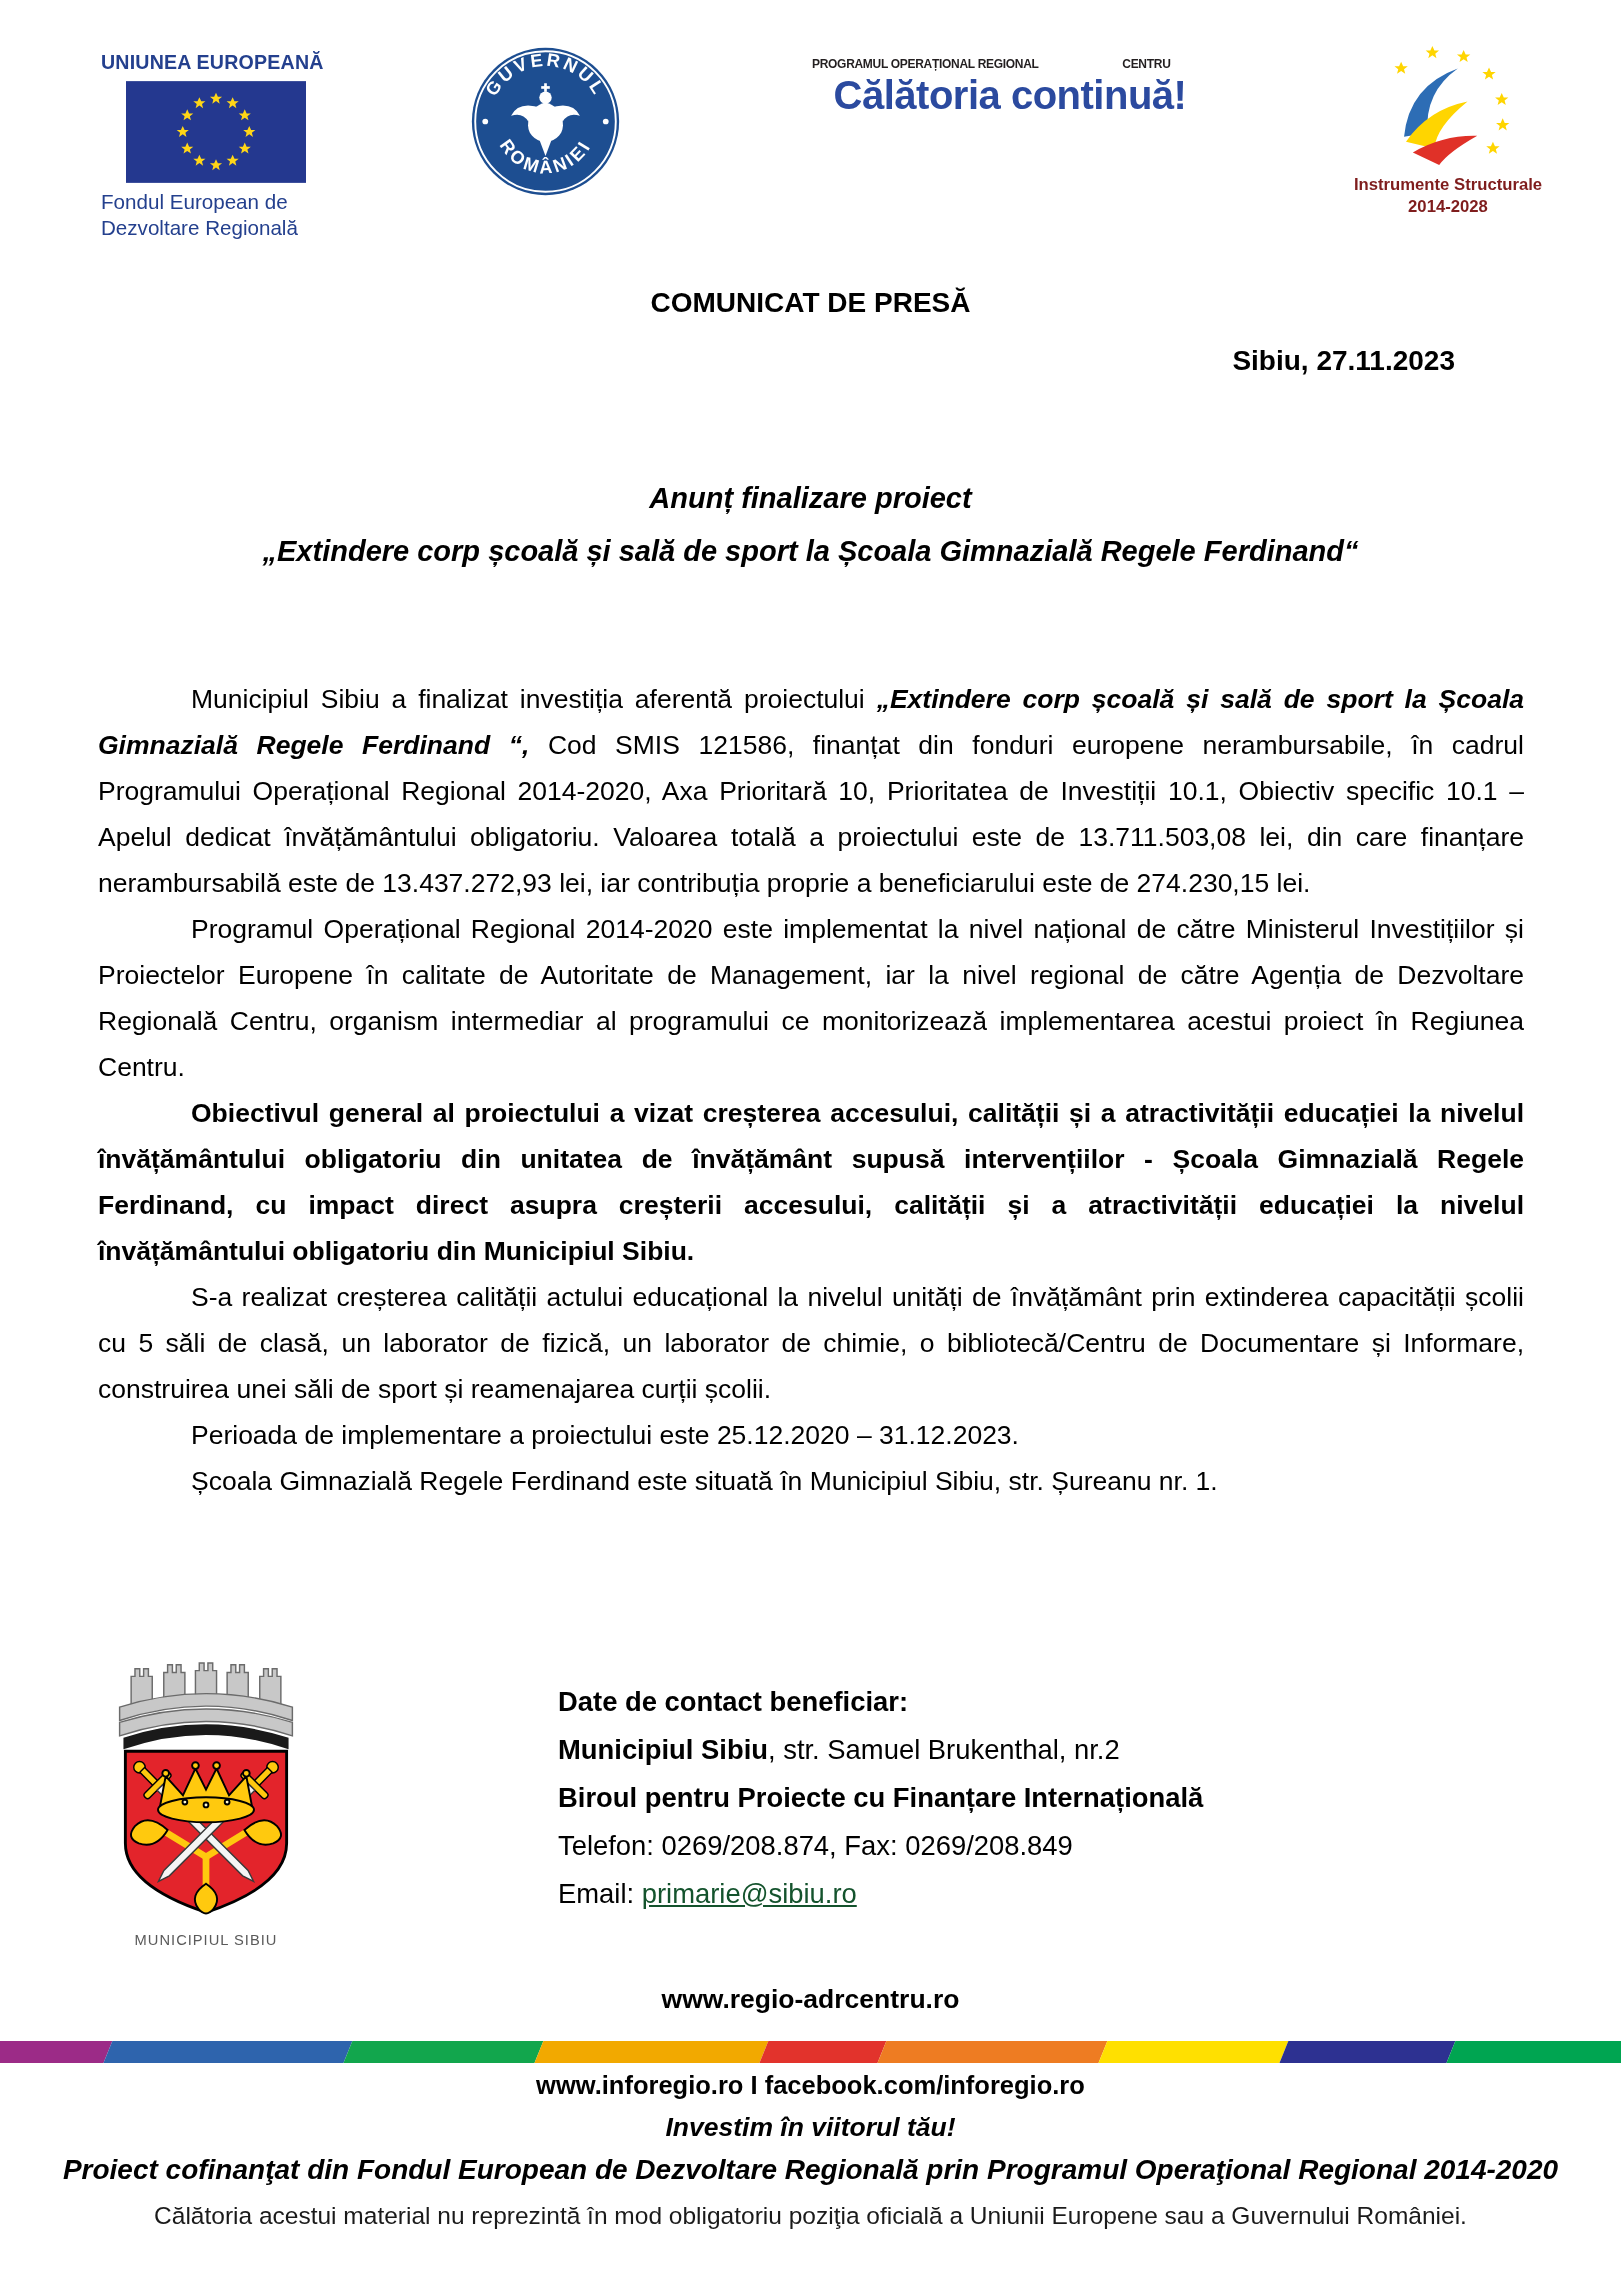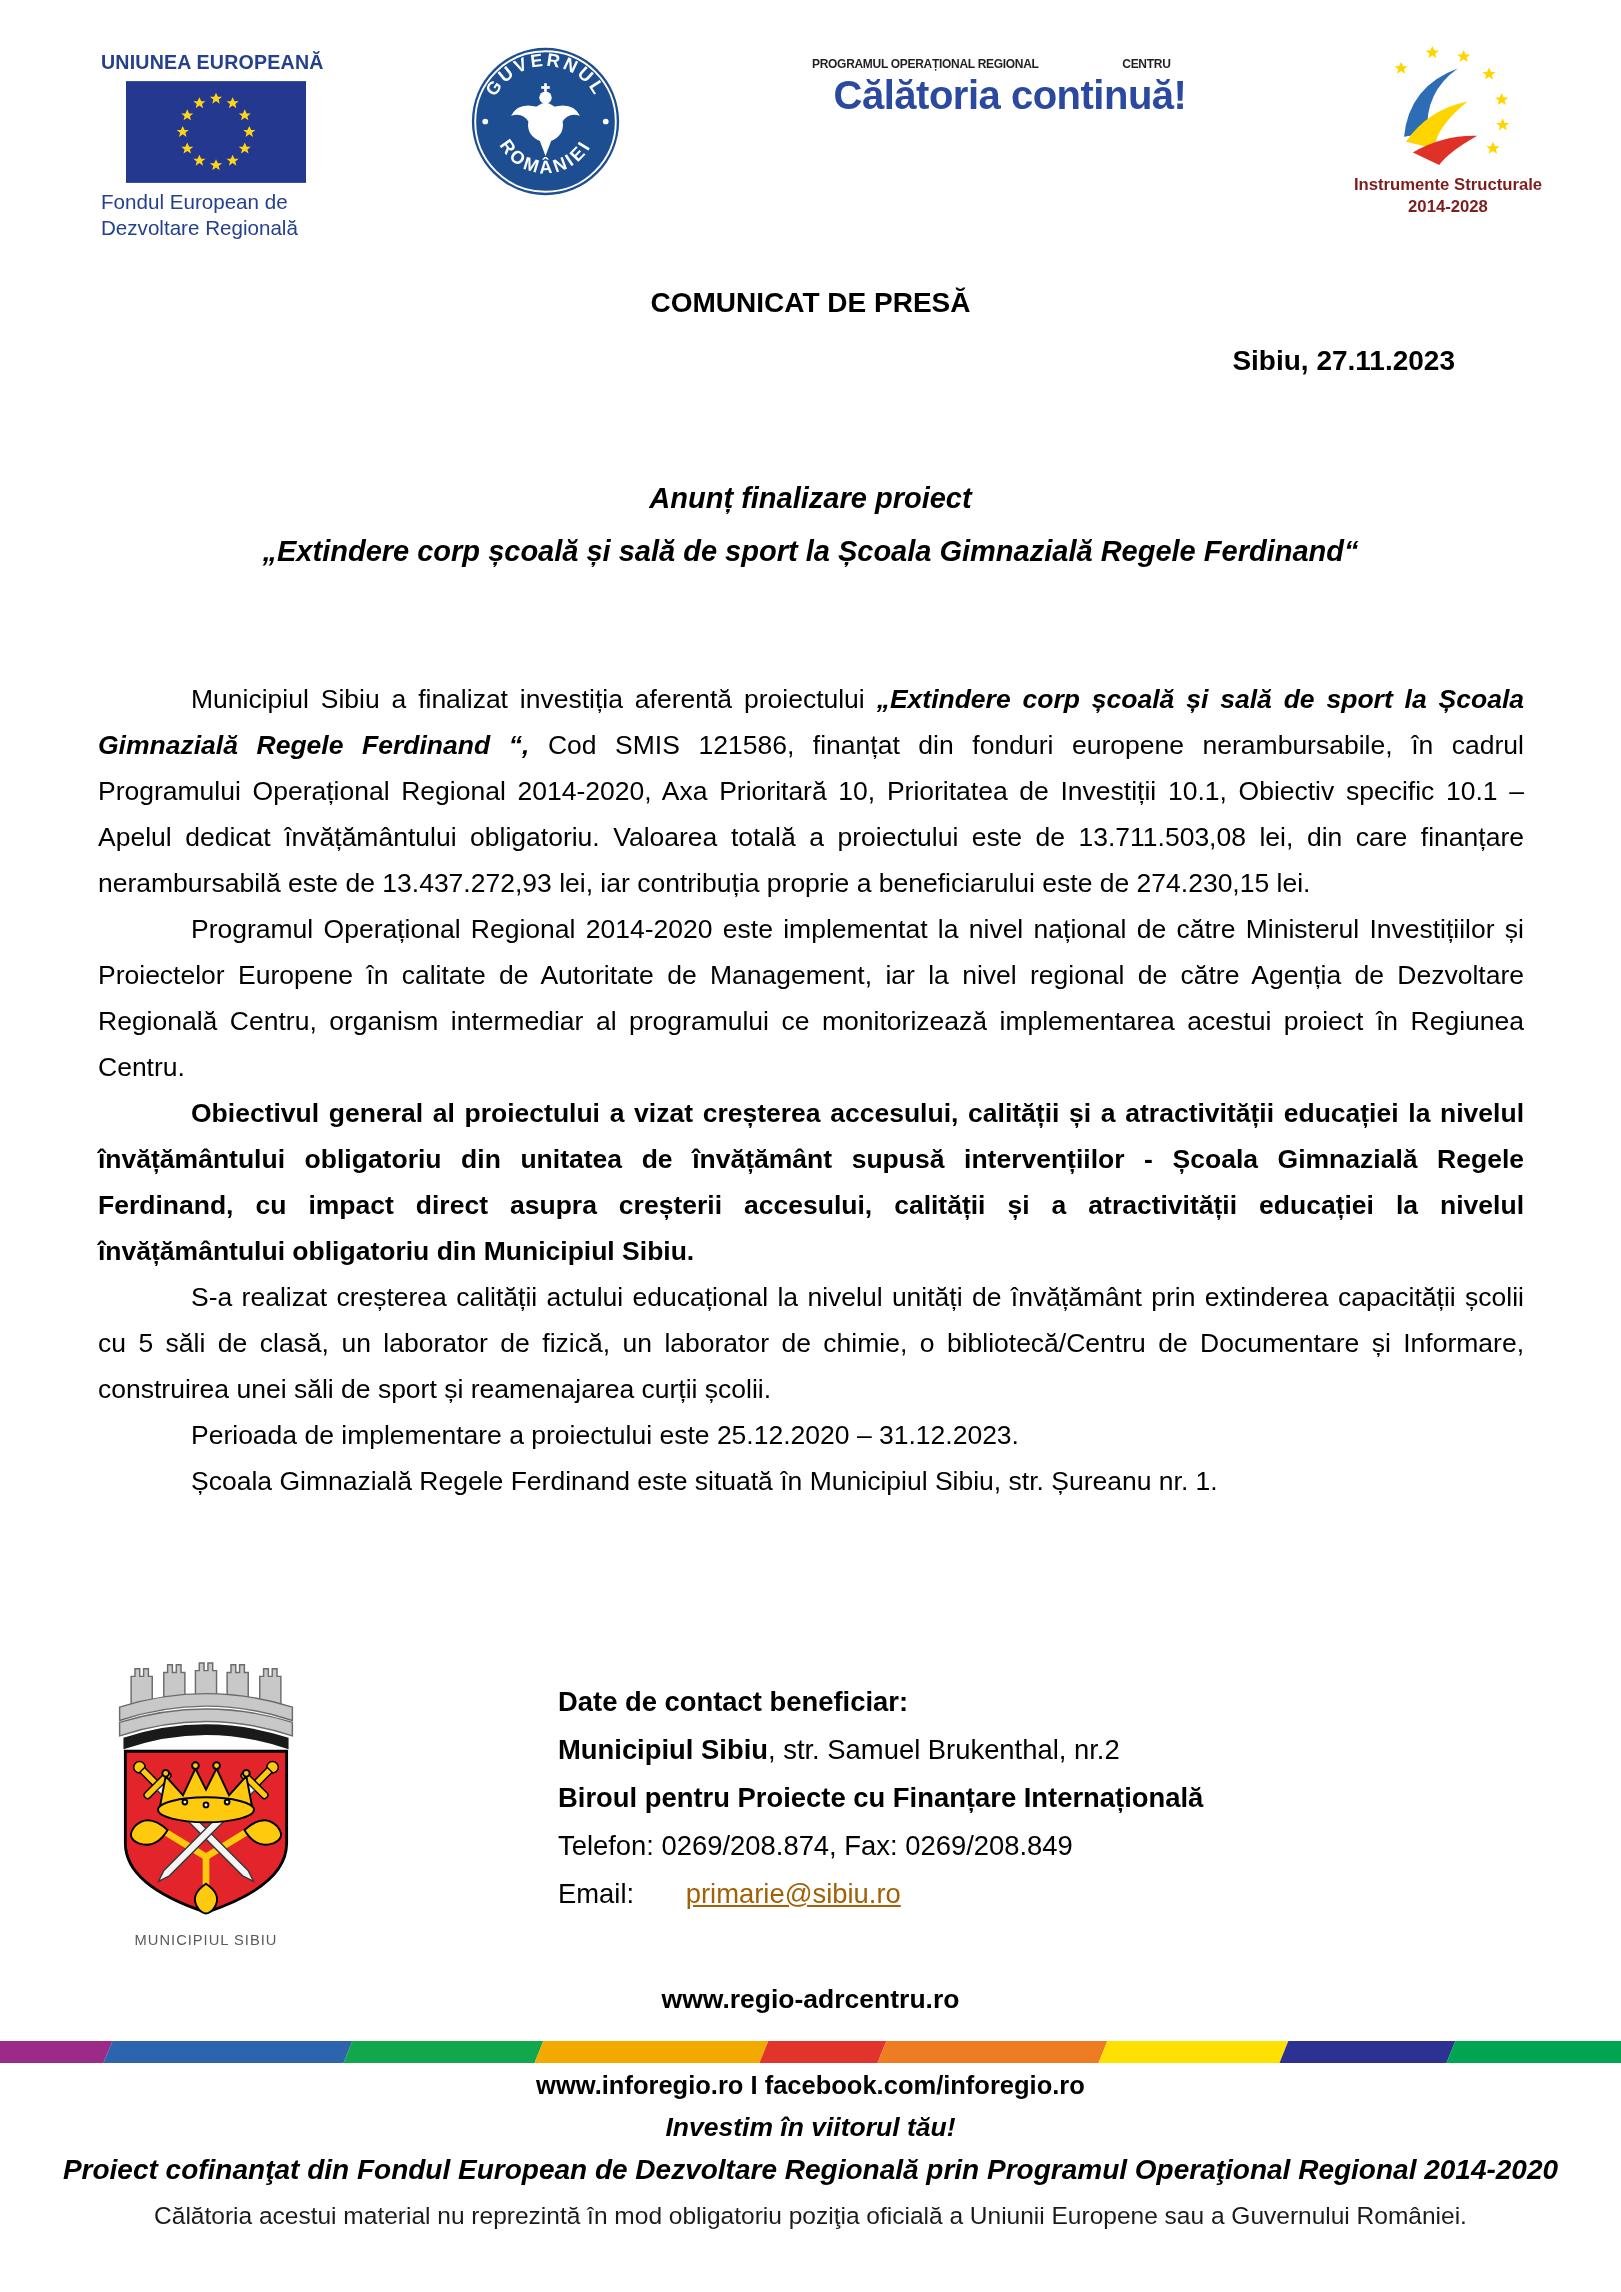--- a/index.html
+++ b/index.html
@@ -48,21 +48,21 @@
 
   .body-text { top:676px; left:98px; width:1426px; font-size:26.5px; line-height:46px; text-align:justify; }
   .body-text p { margin:0; text-indent:93px; }
   .b { font-weight:700; }
   .bi { font-weight:700; font-style:italic; }
 
   
   .coat { left:108px; top:1661px; width:196px; text-align:center; }
   .coat-caption { margin-top:3.9px; font-size:14.7px; color:#5a5a5a; letter-spacing:1px; }
   .contact-text { left:558px; top:1678px; font-size:27.4px; line-height:48px; }
-  .contact-text a { color:#a16207; text-decoration:underline;margin-left:44px; }
+  .contact-text a { color:#14532d; text-decoration:underline; }
 
   
   .site-line { top:1984px; left:0; width:100%; text-align:center; font-size:26.5px; font-weight:700; }
   .stripe { top:2041px; left:0; width:1621px; height:21.6px; overflow:hidden; display:flex; }
   .stripe div { flex:none; height:21.6px; transform:skewX(-22deg); }
   .footer-links    { top:2071px; left:0; width:100%; text-align:center; font-size:25.5px; font-weight:700; }
   .footer-slogan   { top:2112px; left:0; width:100%; text-align:center; font-size:26.5px; font-weight:700; font-style:italic; }
   .footer-cofin    { top:2154px; left:0; width:100%; text-align:center; font-size:28px; font-weight:700; font-style:italic; }
   .footer-discl    { top:2202px; left:0; width:100%; text-align:center; font-size:24.5px; color:#1a1a1a; }
 </style>

